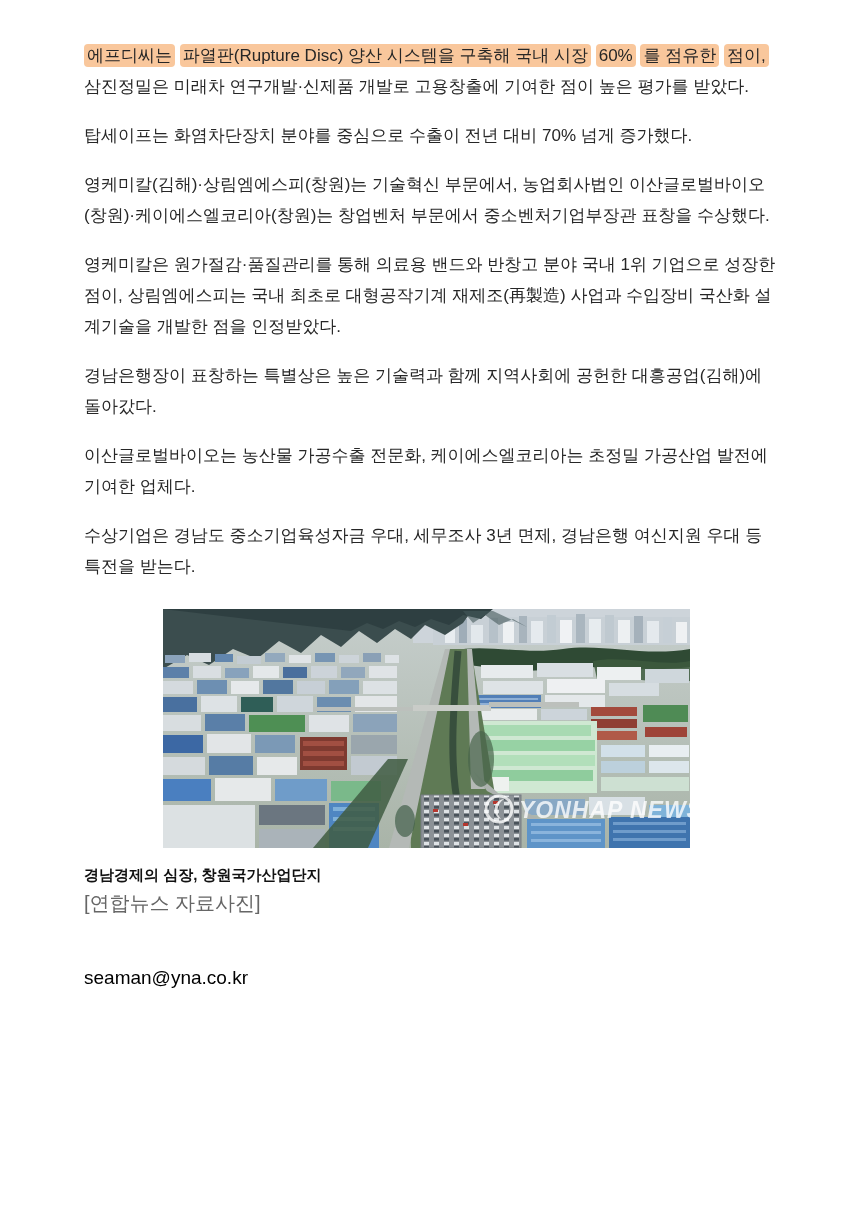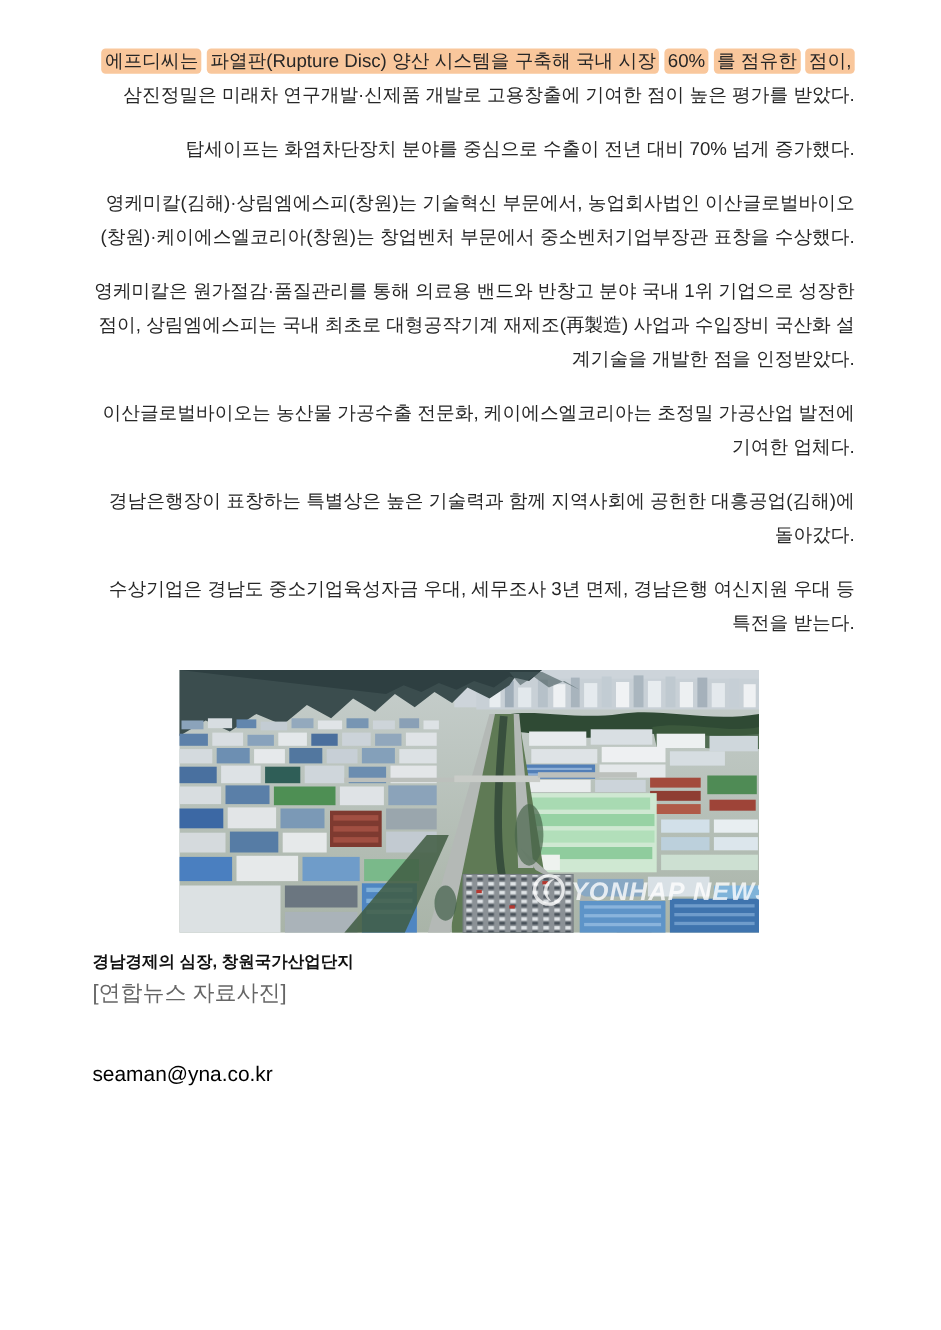--- a/index.html
+++ b/index.html
@@ -10,21 +10,21 @@
     font-family: "Liberation Sans", sans-serif;
     color: #262626;
     overflow: hidden;
   }
   article { padding: 40px 78px 0 84px; }
   .para {
     font-size: 17px;
     line-height: 31px;
     margin: 0 0 18px 0;
     color: #262626;
-    text-align: right;
+    text-align: left;
   }
   .hl {
     border-radius: 4px;
     padding: 2px 3px;
     box-decoration-break: clone;
     -webkit-box-decoration-break: clone;
   }
   figure.photo {
     margin: 27px 0 17px 79px;
     width: 527px; height: 239px;
@@ -61,22 +61,22 @@
 <body>
 
 <article>
 
   <p class="para"><span id="hl-container"><span class="hl" style="background: rgb(249, 199, 156);">에프디씨는</span> <span class="hl" style="background: rgb(249, 199, 156);">파열판(Rupture Disc) 양산 시스템을 구축해 국내 시장</span> <span class="hl" style="background: rgb(249, 199, 156);">60%</span> <span class="hl" style="background: rgb(249, 199, 156);">를 점유한</span> <span class="hl" style="background: rgb(249, 199, 156);">점이,</span> </span><span>삼진정밀은 미래차 연구개발·신제품 개발로 고용창출에 기여한 점이 높은 평가를 받았다.</span></p>
 
   <div id="paragraphs">
       <p class="para">탑세이프는 화염차단장치 분야를 중심으로 수출이 전년 대비 70% 넘게 증가했다.</p>
       <p class="para">영케미칼(김해)·상림엠에스피(창원)는 기술혁신 부문에서, 농업회사법인 이산글로벌바이오(창원)·케이에스엘코리아(창원)는 창업벤처 부문에서 중소벤처기업부장관 표창을 수상했다.</p>
       <p class="para">영케미칼은 원가절감·품질관리를 통해 의료용 밴드와 반창고 분야 국내 1위 기업으로 성장한 점이, 상림엠에스피는 국내 최초로 대형공작기계 재제조(再製造) 사업과 수입장비 국산화 설계기술을 개발한 점을 인정받았다.</p>
+      <p class="para">경남은행장이 표창하는 특별상은 높은 기술력과 함께 지역사회에 공헌한 대흥공업(김해)에 돌아갔다.</p>
       <p class="para">이산글로벌바이오는 농산물 가공수출 전문화, 케이에스엘코리아는 초정밀 가공산업 발전에 기여한 업체다.</p>
-      <p class="para">경남은행장이 표창하는 특별상은 높은 기술력과 함께 지역사회에 공헌한 대흥공업(김해)에 돌아갔다.</p>
       <p class="para">수상기업은 경남도 중소기업육성자금 우대, 세무조사 3년 면제, 경남은행 여신지원 우대 등 특전을 받는다.</p>
     </div>
 
   <figure class="photo">
     <svg viewBox="0 0 527 239" preserveAspectRatio="none">
       <defs>
         <linearGradient id="haze" x1="0" y1="0" x2="0" y2="1">
           <stop offset="0" stop-color="#c6cecc"></stop>
           <stop offset="1" stop-color="#a9b4a8"></stop>
         </linearGradient>

